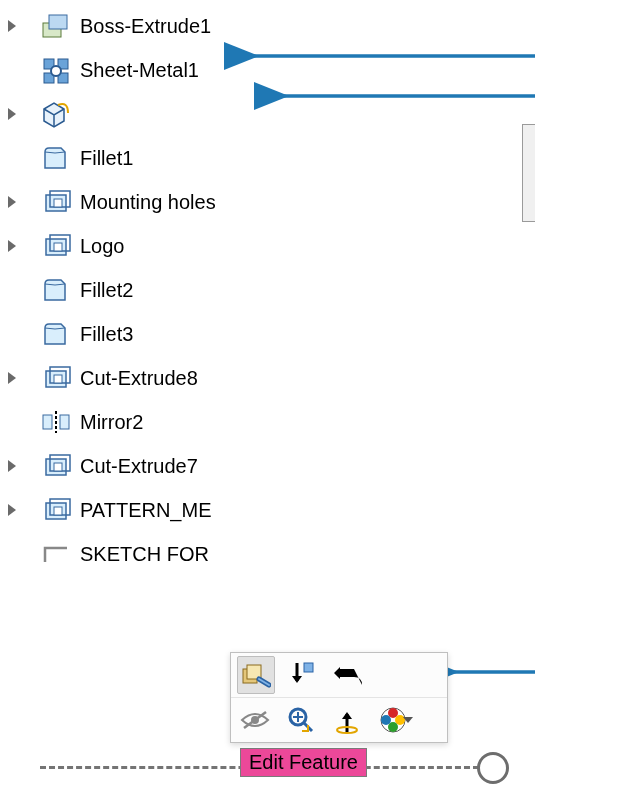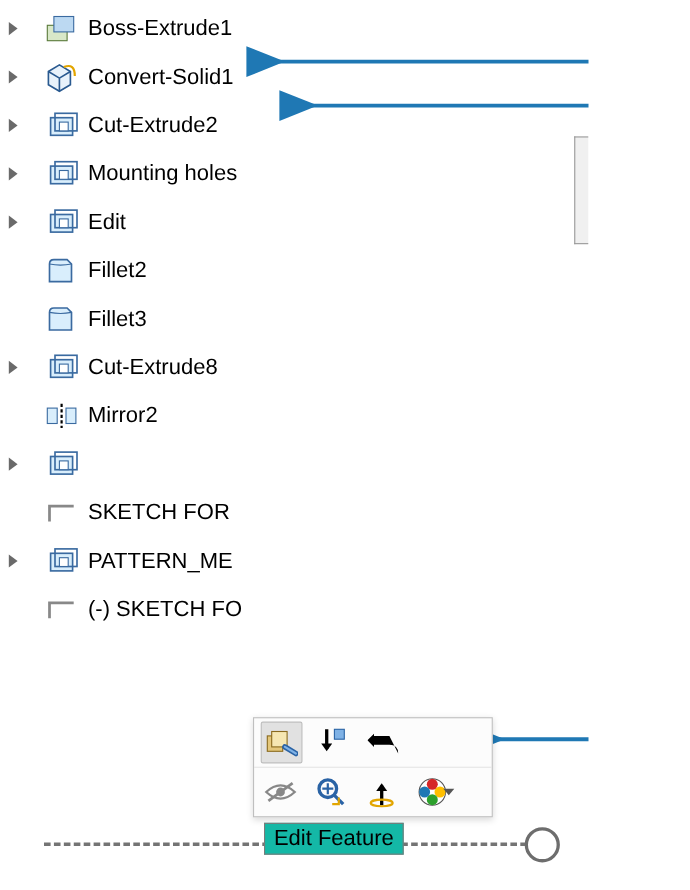--- a/index.html
+++ b/index.html
@@ -17,65 +17,74 @@
   .rollback{position:absolute;left:40px;right:56px;top:766px;border-top:3px dashed #747474;}
   .rollback-circle{position:absolute;right:26px;top:752px;width:26px;height:26px;border:3px solid #6d6d6d;border-radius:50%;background:#fff;}
   
   svg.arrows{position:absolute;left:0;top:0;pointer-events:none;}
   
   .ctx{position:absolute;left:230px;top:652px;width:216px;background:#fcfcfc;border:1px solid #bfbfbf;box-shadow:0 2px 6px rgba(0,0,0,0.15);}
   .ctx-row{display:flex;align-items:center;height:44px;padding:0 6px;gap:10px;}
   .ctx-row + .ctx-row{border-top:1px solid #e4e4e4;}
   .ctx-btn{width:36px;height:36px;display:flex;justify-content:center;align-items:center;border-radius:2px;}
   .ctx-btn.hl{background:#e1e1e1;border:1px solid #bdbdbd;}
-  .tooltip{position:absolute;left:240px;top:748px;background:#14b8a6;border:1px solid #7a7a7a;padding:2px 8px;font-size:20px;}
+  .tooltip{position:absolute;left:240px;top:748px;background:#ec4899;border:1px solid #7a7a7a;padding:2px 8px;font-size:20px;}
   .caret{width:0;height:0;border-left:5px solid transparent;border-right:5px solid transparent;border-top:6px solid #555;margin-left:-4px;}
 </style>
 </head>
 <body>
 <div class="container">
 
 <div class="tree" id="tree">
       <div class="row">
         <div class="arrow-col">
           <div class="tri"></div>
         </div>
         <div class="icon-col">
           <svg width="32" height="30">
             <rect x="3" y="12" width="18" height="14" fill="#d8e8c8" stroke="#5a7a3a"></rect>
             <rect x="9" y="4" width="18" height="14" fill="#bcd9f2" stroke="#3a6aa0"></rect>
           </svg>
         </div>
         <span class="label">Boss-Extrude1</span>
       </div>
       <div class="row">
+        <div class="arrow-col"></div>
+        <div class="icon-col">
+          <svg width="32" height="30">
+            <rect x="4" y="4" width="10" height="10" fill="#6aa3d8" stroke="#2a5a90"></rect>
+            <rect x="18" y="4" width="10" height="10" fill="#6aa3d8" stroke="#2a5a90"></rect>
+            <rect x="4" y="18" width="10" height="10" fill="#6aa3d8" stroke="#2a5a90"></rect>
+            <rect x="18" y="18" width="10" height="10" fill="#6aa3d8" stroke="#2a5a90"></rect>
+            <circle cx="16" cy="16" r="5" fill="#fff" stroke="#2a5a90" stroke-width="2"></circle>
+          </svg>
+        </div>
+        <span class="label">Sheet-Metal1</span>
+      </div>
+      <div class="row">
         <div class="arrow-col">
           <div class="tri"></div>
         </div>
         <div class="icon-col">
           <svg width="32" height="30">
             <path d="M4 10 L14 4 L24 10 L24 22 L14 28 L4 22 Z" fill="#e8f2fb" stroke="#2a5a90" stroke-width="1.5"></path>
             <path d="M4 10 L14 16 L24 10 M14 16 L14 28" fill="none" stroke="#2a5a90" stroke-width="1.5"></path>
             <path d="M18 6 Q28 2 28 14" fill="none" stroke="#e2a500" stroke-width="2"></path>
           </svg>
         </div>
-        <span class="label">Convert-Solid1</span>
-      </div>
-      <div class="row">
-        <div class="arrow-col">
-          <div class="tri"></div>
-        </div>
-        <div class="icon-col">
-          <svg width="32" height="30">
-            <rect x="6" y="8" width="20" height="16" fill="#d9eefc" stroke="#3a6aa0" stroke-width="1.5"></rect>
-            <rect x="10" y="4" width="20" height="16" fill="none" stroke="#3a6aa0" stroke-width="1.5"></rect>
-            <rect x="14" y="12" width="8" height="8" fill="#fff" stroke="#3a6aa0"></rect>
-          </svg>
-        </div>
-        <span class="label">Cut-Extrude2</span>
+      </div>
+      <div class="row">
+        <div class="arrow-col"></div>
+        <div class="icon-col">
+          <svg width="30" height="28">
+            <path d="M4 24 L4 8 Q4 4 8 4 L20 4 L24 8 L24 24 Z" fill="#d9eefc" stroke="#3a6aa0" stroke-width="1.5"></path>
+            <path d="M4 8 Q14 10 24 8" fill="none" stroke="#3a6aa0"></path>
+          </svg>
+        </div>
+        <span class="label">Fillet1</span>
       </div>
       <div class="row">
         <div class="arrow-col">
           <div class="tri"></div>
         </div>
         <div class="icon-col">
           <svg width="32" height="30">
             <rect x="6" y="8" width="20" height="16" fill="#d9eefc" stroke="#3a6aa0" stroke-width="1.5"></rect>
             <rect x="10" y="4" width="20" height="16" fill="none" stroke="#3a6aa0" stroke-width="1.5"></rect>
             <rect x="14" y="12" width="8" height="8" fill="#fff" stroke="#3a6aa0"></rect>
@@ -87,21 +96,21 @@
         <div class="arrow-col">
           <div class="tri"></div>
         </div>
         <div class="icon-col">
           <svg width="32" height="30">
             <rect x="6" y="8" width="20" height="16" fill="#d9eefc" stroke="#3a6aa0" stroke-width="1.5"></rect>
             <rect x="10" y="4" width="20" height="16" fill="none" stroke="#3a6aa0" stroke-width="1.5"></rect>
             <rect x="14" y="12" width="8" height="8" fill="#fff" stroke="#3a6aa0"></rect>
           </svg>
         </div>
-        <span class="label">Edit</span>
+        <span class="label">Logo</span>
       </div>
       <div class="row">
         <div class="arrow-col"></div>
         <div class="icon-col">
           <svg width="30" height="28">
             <path d="M4 24 L4 8 Q4 4 8 4 L20 4 L24 8 L24 24 Z" fill="#d9eefc" stroke="#3a6aa0" stroke-width="1.5"></path>
             <path d="M4 8 Q14 10 24 8" fill="none" stroke="#3a6aa0"></path>
           </svg>
         </div>
         <span class="label">Fillet2</span>
@@ -144,51 +153,43 @@
         <div class="arrow-col">
           <div class="tri"></div>
         </div>
         <div class="icon-col">
           <svg width="32" height="30">
             <rect x="6" y="8" width="20" height="16" fill="#d9eefc" stroke="#3a6aa0" stroke-width="1.5"></rect>
             <rect x="10" y="4" width="20" height="16" fill="none" stroke="#3a6aa0" stroke-width="1.5"></rect>
             <rect x="14" y="12" width="8" height="8" fill="#fff" stroke="#3a6aa0"></rect>
           </svg>
         </div>
+        <span class="label">Cut-Extrude7</span>
+      </div>
+      <div class="row">
+        <div class="arrow-col">
+          <div class="tri"></div>
+        </div>
+        <div class="icon-col">
+          <svg width="32" height="30">
+            <rect x="6" y="8" width="20" height="16" fill="#d9eefc" stroke="#3a6aa0" stroke-width="1.5"></rect>
+            <rect x="10" y="4" width="20" height="16" fill="none" stroke="#3a6aa0" stroke-width="1.5"></rect>
+            <rect x="14" y="12" width="8" height="8" fill="#fff" stroke="#3a6aa0"></rect>
+          </svg>
+        </div>
+        <span class="label">PATTERN_ME</span>
       </div>
       <div class="row">
         <div class="arrow-col"></div>
         <div class="icon-col">
           <svg width="30" height="24">
             <path d="M4 20 L4 6 L26 6" fill="none" stroke="#888" stroke-width="2.5"></path>
           </svg>
         </div>
         <span class="label">SKETCH FOR</span>
-      </div>
-      <div class="row">
-        <div class="arrow-col">
-          <div class="tri"></div>
-        </div>
-        <div class="icon-col">
-          <svg width="32" height="30">
-            <rect x="6" y="8" width="20" height="16" fill="#d9eefc" stroke="#3a6aa0" stroke-width="1.5"></rect>
-            <rect x="10" y="4" width="20" height="16" fill="none" stroke="#3a6aa0" stroke-width="1.5"></rect>
-            <rect x="14" y="12" width="8" height="8" fill="#fff" stroke="#3a6aa0"></rect>
-          </svg>
-        </div>
-        <span class="label">PATTERN_ME</span>
-      </div>
-      <div class="row">
-        <div class="arrow-col"></div>
-        <div class="icon-col">
-          <svg width="30" height="24">
-            <path d="M4 20 L4 6 L26 6" fill="none" stroke="#888" stroke-width="2.5"></path>
-          </svg>
-        </div>
-        <span class="label">(-) SKETCH FO</span>
       </div>
     </div>
 
 <div class="scroll-edge"></div>
 
 <svg class="arrows" width="627" height="809">
   <defs>
     <marker id="ah" markerWidth="10" markerHeight="10" refX="2" refY="5" orient="auto">
       <path d="M10 1 L0 5 L10 9 Z" fill="#1f78b4"></path>
     </marker>

